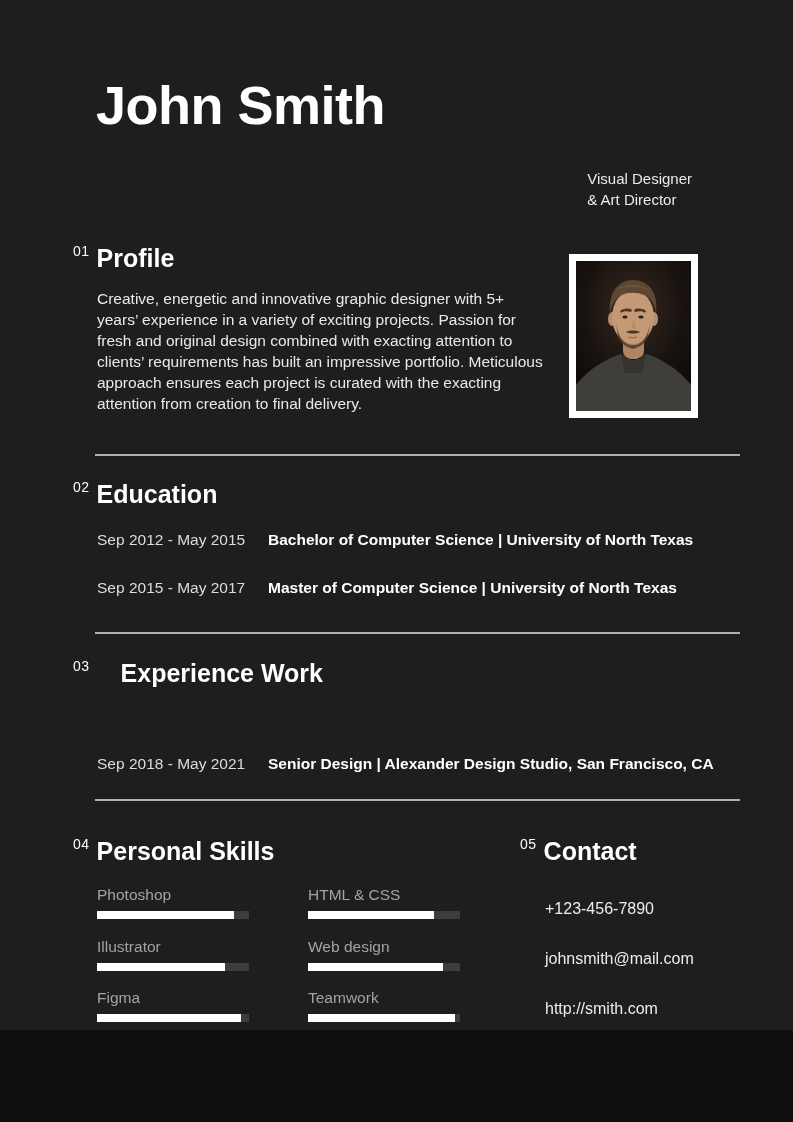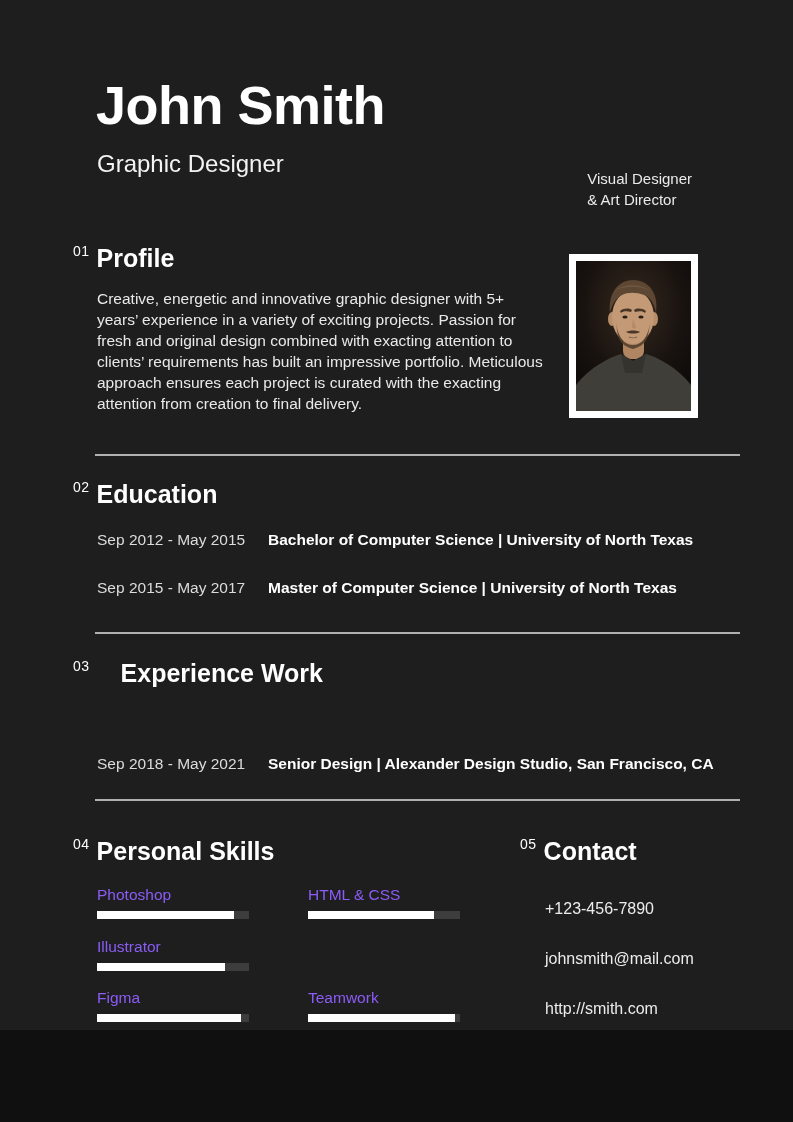--- a/index.html
+++ b/index.html
@@ -56,37 +56,36 @@
 
   
   .entry-row { position:absolute; left:97px; display:flex; font-size:15.5px; width:650px; }
   .entry-date { flex:0 0 171px; color:#dcdcdc; }
   .entry-detail { font-weight:700; color:#ffffff; }
   #edu-row-0 { top:531px; } #edu-row-1 { top:579px; }
   #exp-row-0 { top:708px; } #exp-row-1 { top:755px; }
 
   
   .skill { position:absolute; width:152px; }
-  .skill-label { font-size:15.5px; color:#8b5cf6; }
+  .skill-label { font-size:15.5px; color:#a3a3a3; }
   .skill-bar { margin-top:7px; height:8px; background:#3d3d3d; }
   .skill-fill { height:100%; background:#ffffff; }
   .skill.c1 { left:97px; }  .skill.c2 { left:308px; }
   .skill.r1 { top:886px; }  .skill.r2 { top:938px; }  .skill.r3 { top:989px; }
 
   
   .contact-item { position:absolute; left:545px; font-size:16px; color:#ececec; }
   #contact-item-0 { top:900px; } #contact-item-1 { top:950px; } #contact-item-2 { top:1000px; }
 </style>
 </head>
 <body>
 
 <div class="page">
 
   <div class="name">John Smith</div>
-  <div class="role">Graphic Designer</div>
   <div class="tagline">
     <div>Visual Designer</div>
     <div>&amp; Art Director</div>
   </div>
 
   <div class="sec-head" id="profile-head">
     <span class="sec-num">01</span>
     <h2 class="sec-title">Profile</h2>
   </div>
   <div class="profile-body">Creative, energetic and innovative graphic designer with 5+ years’ experience in a variety of exciting projects. Passion for fresh and original design combined with exacting attention to clients’ requirements has built an impressive portfolio. Meticulous approach ensures each project is curated with the exacting attention from creation to final delivery.</div>
@@ -170,20 +169,26 @@
     <div class="skill-bar">
       <div class="skill-fill" style="width: 95%;"></div>
     </div>
   </div>
   <div class="skill c2 r1">
     <div class="skill-label">HTML &amp; CSS</div>
     <div class="skill-bar">
       <div class="skill-fill" style="width: 83%;"></div>
     </div>
   </div>
+  <div class="skill c2 r2">
+    <div class="skill-label">Web design</div>
+    <div class="skill-bar">
+      <div class="skill-fill" style="width: 89%;"></div>
+    </div>
+  </div>
   <div class="skill c2 r3">
     <div class="skill-label">Teamwork</div>
     <div class="skill-bar">
       <div class="skill-fill" style="width: 97%;"></div>
     </div>
   </div>
 
   <div class="sec-head" id="contact-head">
     <span class="sec-num">05</span>
     <h2 class="sec-title">Contact</h2>

